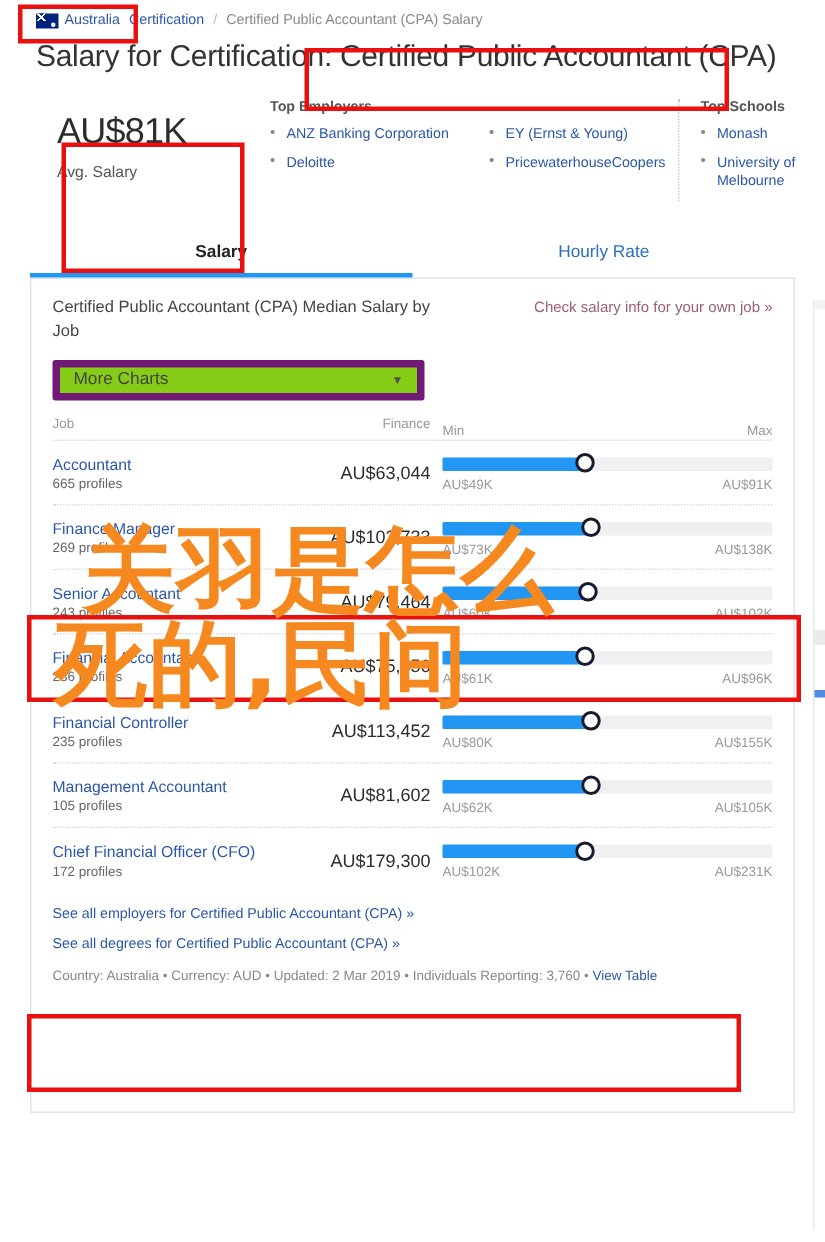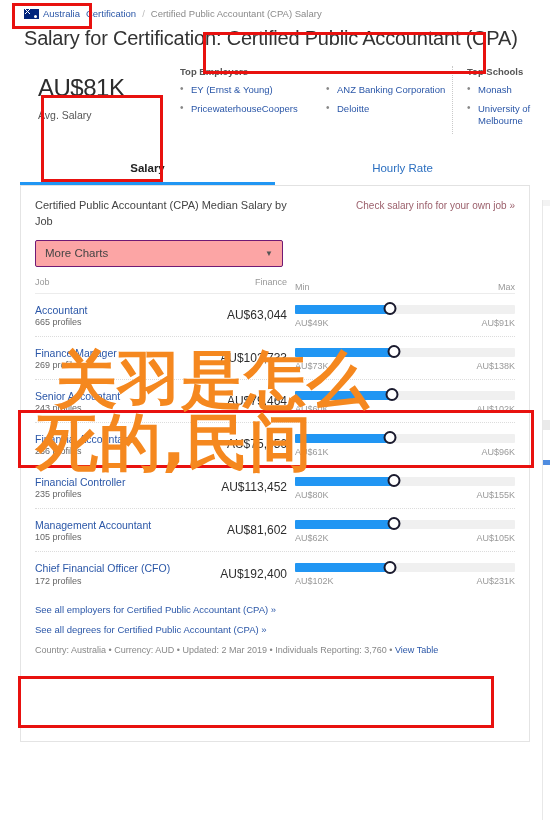--- a/index.html
+++ b/index.html
@@ -117,25 +117,25 @@
     display: flex; justify-content: space-between;
     align-items: flex-start;
     padding: 12px 14px 0 14px;
   }
   .card-title { font-size: 11px; color: #444; line-height: 1.45; max-width: 260px; }
   .card-link { font-size: 10px; color: #9b5f6b; text-decoration: none; padding-top: 2px; }
 
   .select-wrap { padding: 10px 14px 0 14px; }
   .select {
     width: 248px; height: 27px;
-    border: 1px solid #701a75; border-radius: 2px;
+    border: 5px solid #701a75; border-radius: 2px;
     display: flex; align-items: center; justify-content: space-between;
     padding: 0 9px;
     font-size: 11.5px; color: #444;
-    background: #fca5a5; cursor: pointer;
+    background: #84cc16; cursor: pointer;
   }
   .caret { font-size: 8px; color: #555; }
 
   
   .tbl { padding: 10px 14px 0 14px; }
   .tbl-head {
     display: flex; align-items: center;
     font-size: 9px; color: #999;
     padding-bottom: 6px;
     border-bottom: 1px solid #ececec;
@@ -242,26 +242,26 @@
 
   <div class="avg-box">
     <div class="avg-value">AU$81K</div>
     <div class="avg-label">Avg. Salary</div>
   </div>
 
   <div class="col col-emp">
     <div class="col-head">Top Employers</div>
     <div class="bullets">
       <ul class="bul-col">
+        <li class="bul">ANZ Banking Corporation</li>
+        <li class="bul">Deloitte</li>
+      </ul>
+      <ul class="bul-col">
         <li class="bul">EY (Ernst &amp; Young)</li>
         <li class="bul">PricewaterhouseCoopers</li>
-      </ul>
-      <ul class="bul-col">
-        <li class="bul">ANZ Banking Corporation</li>
-        <li class="bul">Deloitte</li>
       </ul>
     </div>
   </div>
 
   <div class="col col-sch">
     <div class="col-head">Top Schools</div>
     <ul class="bullets stack">
       <li class="bul">Monash</li>
       <li class="bul">University of Melbourne</li>
     </ul>
@@ -400,21 +400,21 @@
               <span>AU$62K</span>
               <span>AU$105K</span>
             </div>
           </div>
         </div>
         <div class="row">
           <div class="c-job">
             <div class="job-name">Chief Financial Officer (CFO)</div>
             <div class="job-prof">172 profiles</div>
           </div>
-          <div class="c-med median">AU$192,400</div>
+          <div class="c-med median">AU$179,300</div>
           <div class="c-bar bar-cell">
             <div class="track">
               <div class="fill" style="width: 43%;"></div>
               <div class="knob" style="left: 43%;"></div>
             </div>
             <div class="minmax">
               <span>AU$102K</span>
               <span>AU$231K</span>
             </div>
           </div>

